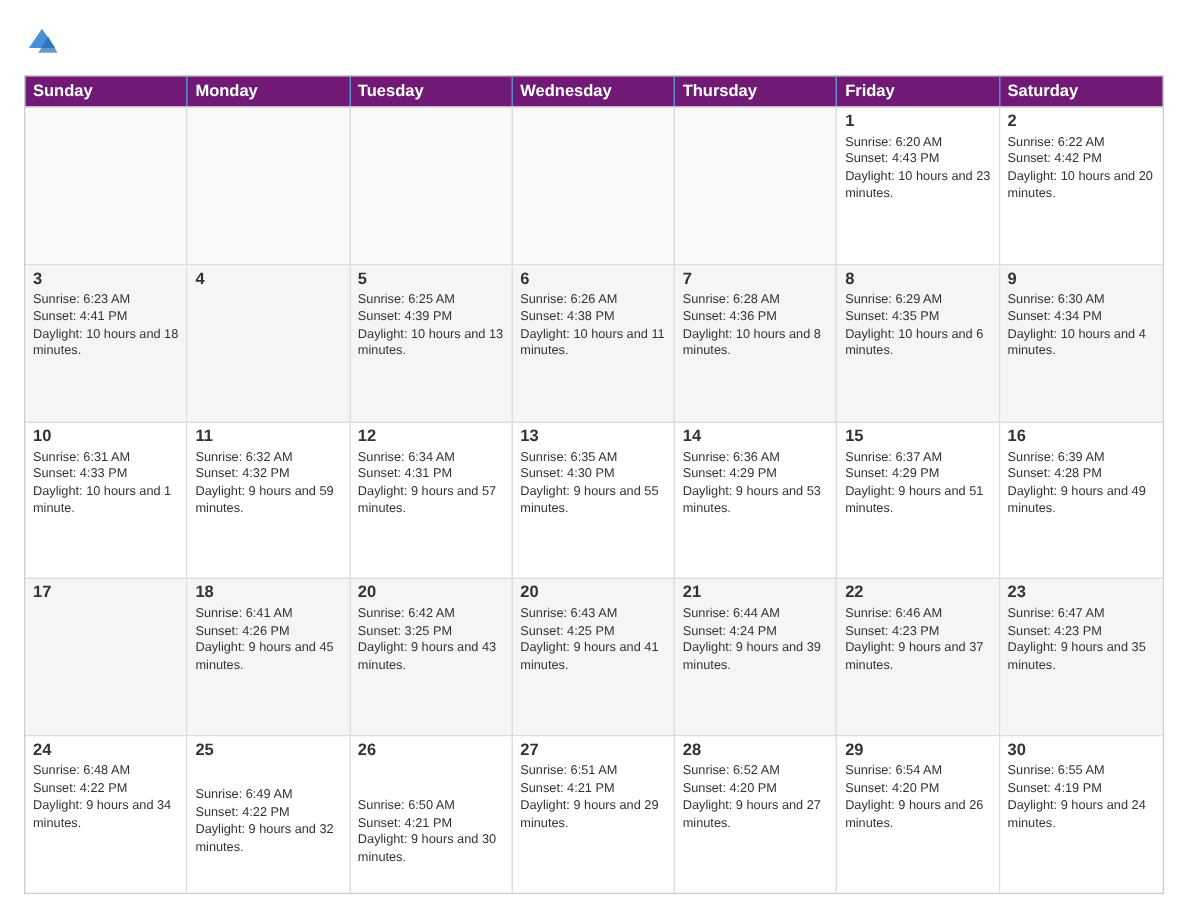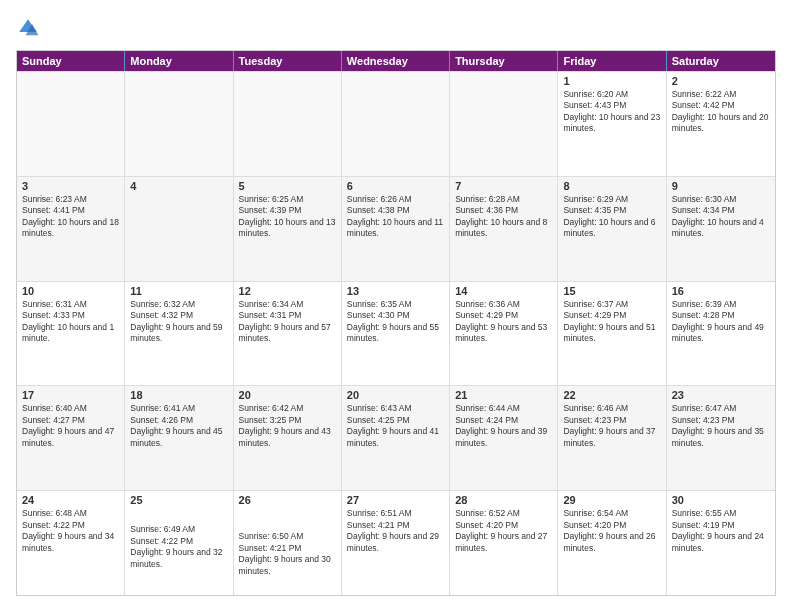--- a/index.html
+++ b/index.html
@@ -239,23 +239,20 @@
           <div class="cal-cell">
             <span class="day-num">16</span>
             <div class="cell-info" style="white-space: pre-line;">Sunrise: 6:39 AM
 Sunset: 4:28 PM
 Daylight: 9 hours and 49 minutes.</div>
           </div>
         </div>
         <div class="cal-row">
           <div class="cal-cell alt-row">
             <span class="day-num">17</span>
-            <div class="cell-info" style="white-space: pre-line;">Sunrise: 6:40 AM
-Sunset: 4:27 PM
-Daylight: 9 hours and 47 minutes.</div>
           </div>
           <div class="cal-cell alt-row">
             <span class="day-num">18</span>
             <div class="cell-info" style="white-space: pre-line;">Sunrise: 6:41 AM
 Sunset: 4:26 PM
 Daylight: 9 hours and 45 minutes.</div>
           </div>
           <div class="cal-cell alt-row">
             <span class="day-num">20</span>
             <div class="cell-info" style="white-space: pre-line;">Sunrise: 6:42 AM

